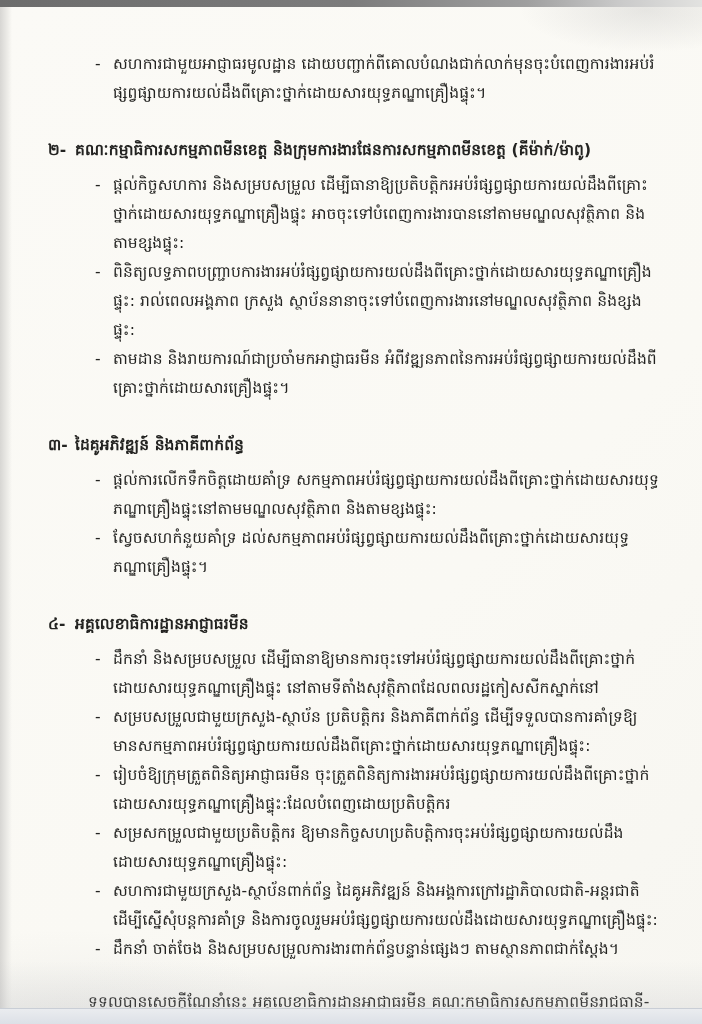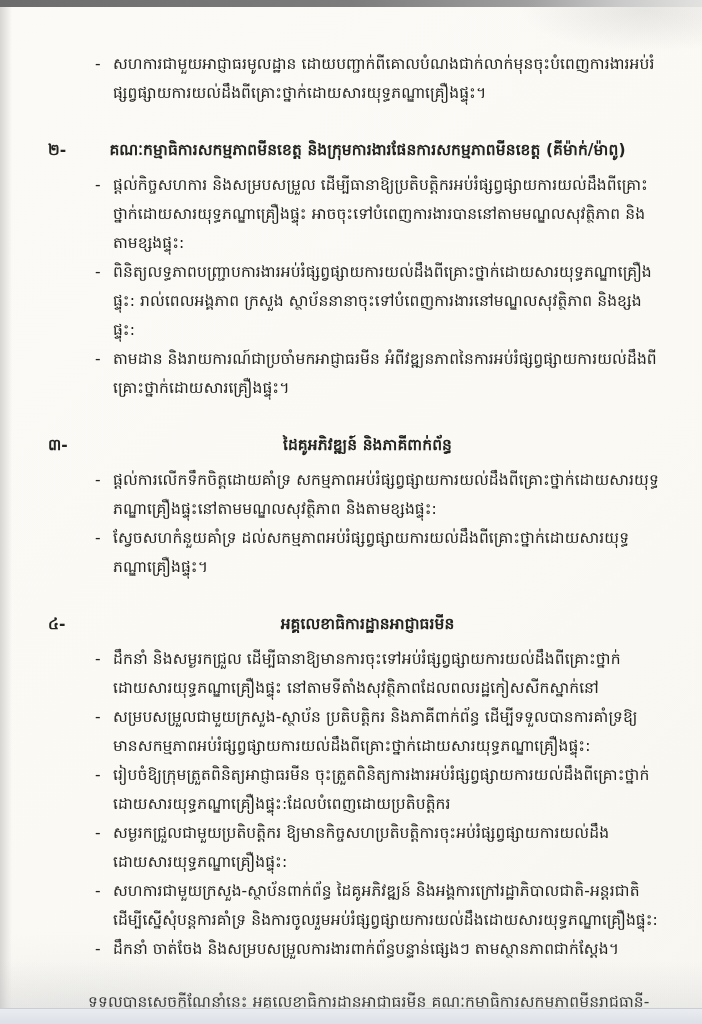--- a/index.html
+++ b/index.html
@@ -49,21 +49,21 @@
     margin-left:47px;
   }
   .dash { flex:0 0 18px; width:18px; }
   .btext { flex:1; }
   .sec-head {
     display:flex;
     margin:28px 0 6px 0;
     font-weight:bold;
   }
   .sec-num { flex:0 0 27px; width:27px; }
-  .sec-title { flex:1;text-align:center; }
+  .sec-title { flex:1; }
   .closing {
     margin:24px 0 0 0;
     text-indent:40px;
   }
 </style>
 </head>
 <body>
 
 <div class="page">
 
@@ -106,33 +106,33 @@
       <span class="dash">-</span>
       <span class="btext">ស្វែចសហកំនួយគាំទ្រ ដល់សកម្មភាពអប់រំផ្សព្វផ្សាយការយល់ដឹងពីគ្រោះថ្នាក់ដោយសារយុទ្ធភណ្ឌាគ្រឿងផ្ទុះ។</span>
     </div>
 
     <div class="sec-head">
       <span class="sec-num">៤-</span>
       <span class="sec-title">អគ្គលេខាធិការដ្ឋានអាជ្ញាធរមីន</span>
     </div>
     <div class="bullet">
       <span class="dash">-</span>
-      <span class="btext">ដឹកនាំ និងសម្ងរកជ្រួល ដើម្បីធានាឱ្យមានការចុះទៅអប់រំផ្សព្វផ្សាយការយល់ដឹងពីគ្រោះថ្នាក់ដោយសារយុទ្ធភណ្ឌាគ្រឿងផ្ទុះ នៅតាមទីតាំងសុវត្ថិភាពដែលពលរដ្ឋកៀសសីកស្នាក់នៅ</span>
+      <span class="btext">ដឹកនាំ និងសម្របសម្រួល ដើម្បីធានាឱ្យមានការចុះទៅអប់រំផ្សព្វផ្សាយការយល់ដឹងពីគ្រោះថ្នាក់ដោយសារយុទ្ធភណ្ឌាគ្រឿងផ្ទុះ នៅតាមទីតាំងសុវត្ថិភាពដែលពលរដ្ឋកៀសសីកស្នាក់នៅ</span>
     </div>
     <div class="bullet">
       <span class="dash">-</span>
       <span class="btext">សម្របសម្រួលជាមួយក្រសួង-ស្ថាប័ន ប្រតិបត្តិករ និងភាគីពាក់ព័ន្ធ ដើម្បីទទួលបានការគាំទ្រឱ្យមានសកម្មភាពអប់រំផ្សព្វផ្សាយការយល់ដឹងពីគ្រោះថ្នាក់ដោយសារយុទ្ធភណ្ឌាគ្រឿងផ្ទុះ:</span>
     </div>
     <div class="bullet">
       <span class="dash">-</span>
       <span class="btext">រៀបចំឱ្យក្រុមត្រួតពិនិត្យអាជ្ញាធរមីន ចុះត្រួតពិនិត្យការងារអប់រំផ្សព្វផ្សាយការយល់ដឹងពីគ្រោះថ្នាក់ដោយសារយុទ្ធភណ្ឌាគ្រឿងផ្ទុះ:ដែលបំពេញដោយប្រតិបត្តិករ</span>
     </div>
     <div class="bullet">
       <span class="dash">-</span>
-      <span class="btext">សម្ងរកជ្រួលជាមួយប្រតិបត្តិករ ឱ្យមានកិច្ចសហប្រតិបត្តិការចុះអប់រំផ្សព្វផ្សាយការយល់ដឹងដោយសារយុទ្ធភណ្ឌាគ្រឿងផ្ទុះ:</span>
+      <span class="btext">សម្រសកម្រួលជាមួយប្រតិបត្តិករ ឱ្យមានកិច្ចសហប្រតិបត្តិការចុះអប់រំផ្សព្វផ្សាយការយល់ដឹងដោយសារយុទ្ធភណ្ឌាគ្រឿងផ្ទុះ:</span>
     </div>
     <div class="bullet">
       <span class="dash">-</span>
       <span class="btext">សហការជាមួយក្រសួង-ស្ថាប័នពាក់ព័ន្ធ ដៃគូអភិវឌ្ឍន៍ និងអង្គការក្រៅរដ្ឋាភិបាលជាតិ-អន្តរជាតិ ដើម្បីស្នើសុំបន្តការគាំទ្រ និងការចូលរួមអប់រំផ្សព្វផ្សាយការយល់ដឹងដោយសារយុទ្ធភណ្ឌាគ្រឿងផ្ទុះ:</span>
     </div>
     <div class="bullet">
       <span class="dash">-</span>
       <span class="btext">ដឹកនាំ ចាត់ចែង និងសម្របសម្រួលការងារពាក់ព័ន្ធបន្ទាន់ផ្សេងៗ តាមស្ថានភាពជាក់ស្តែង។</span>
     </div>
 

